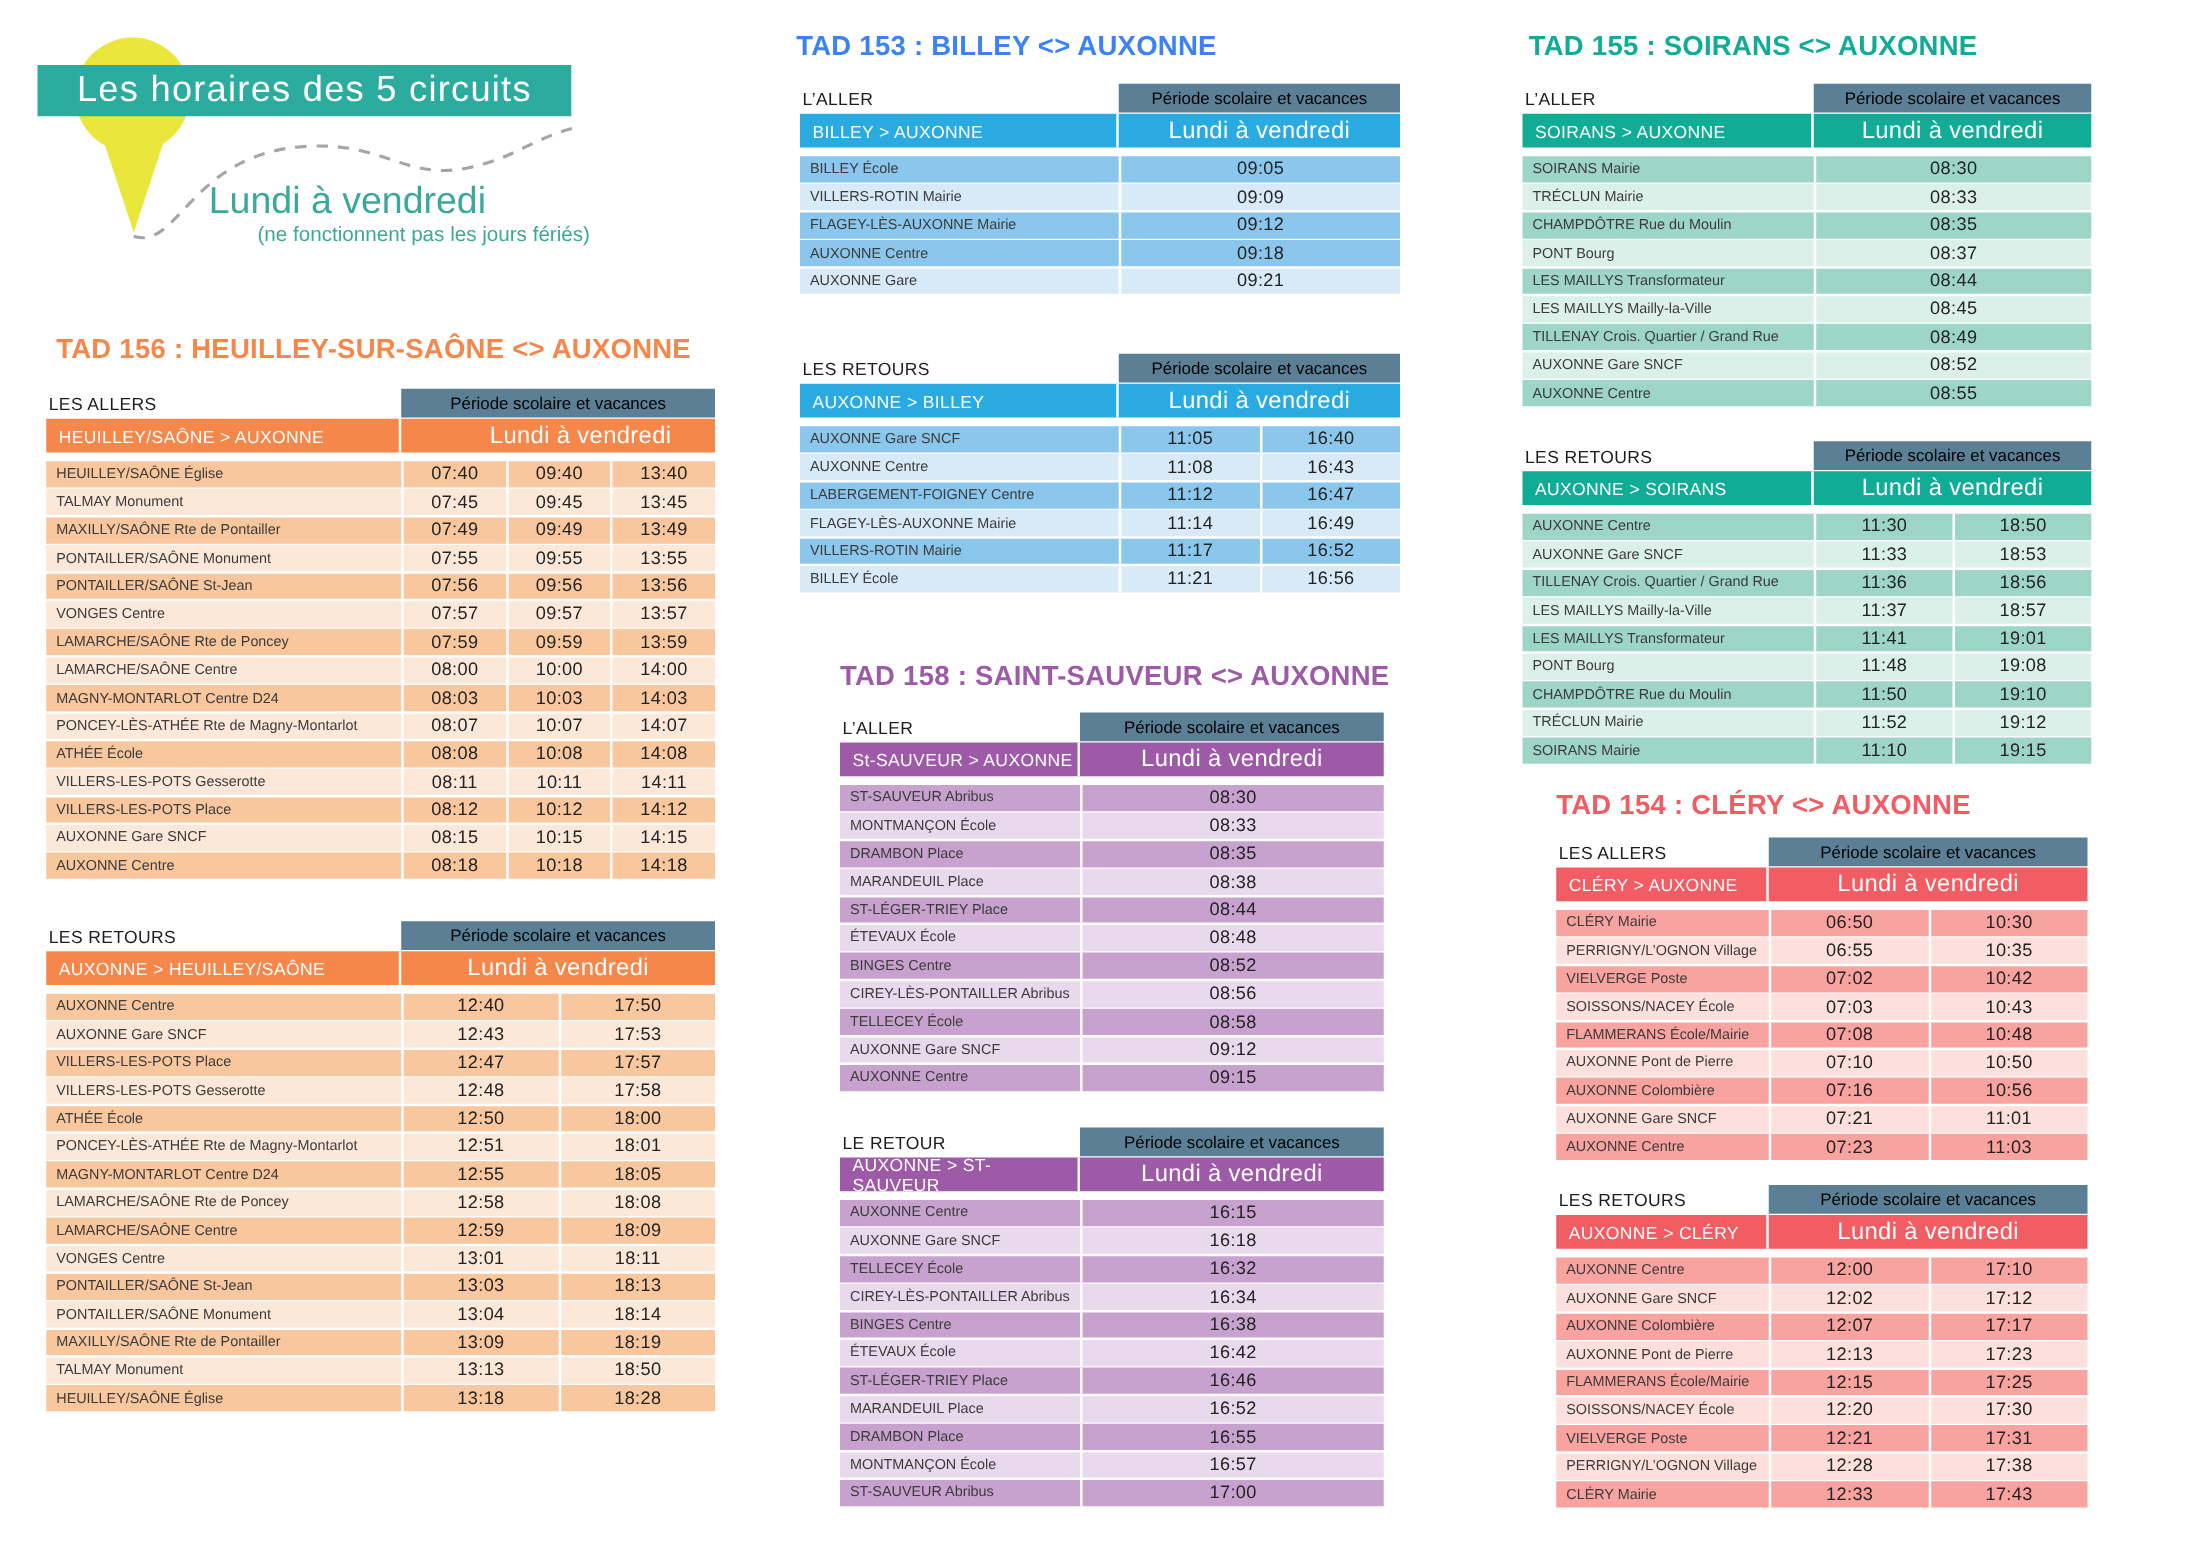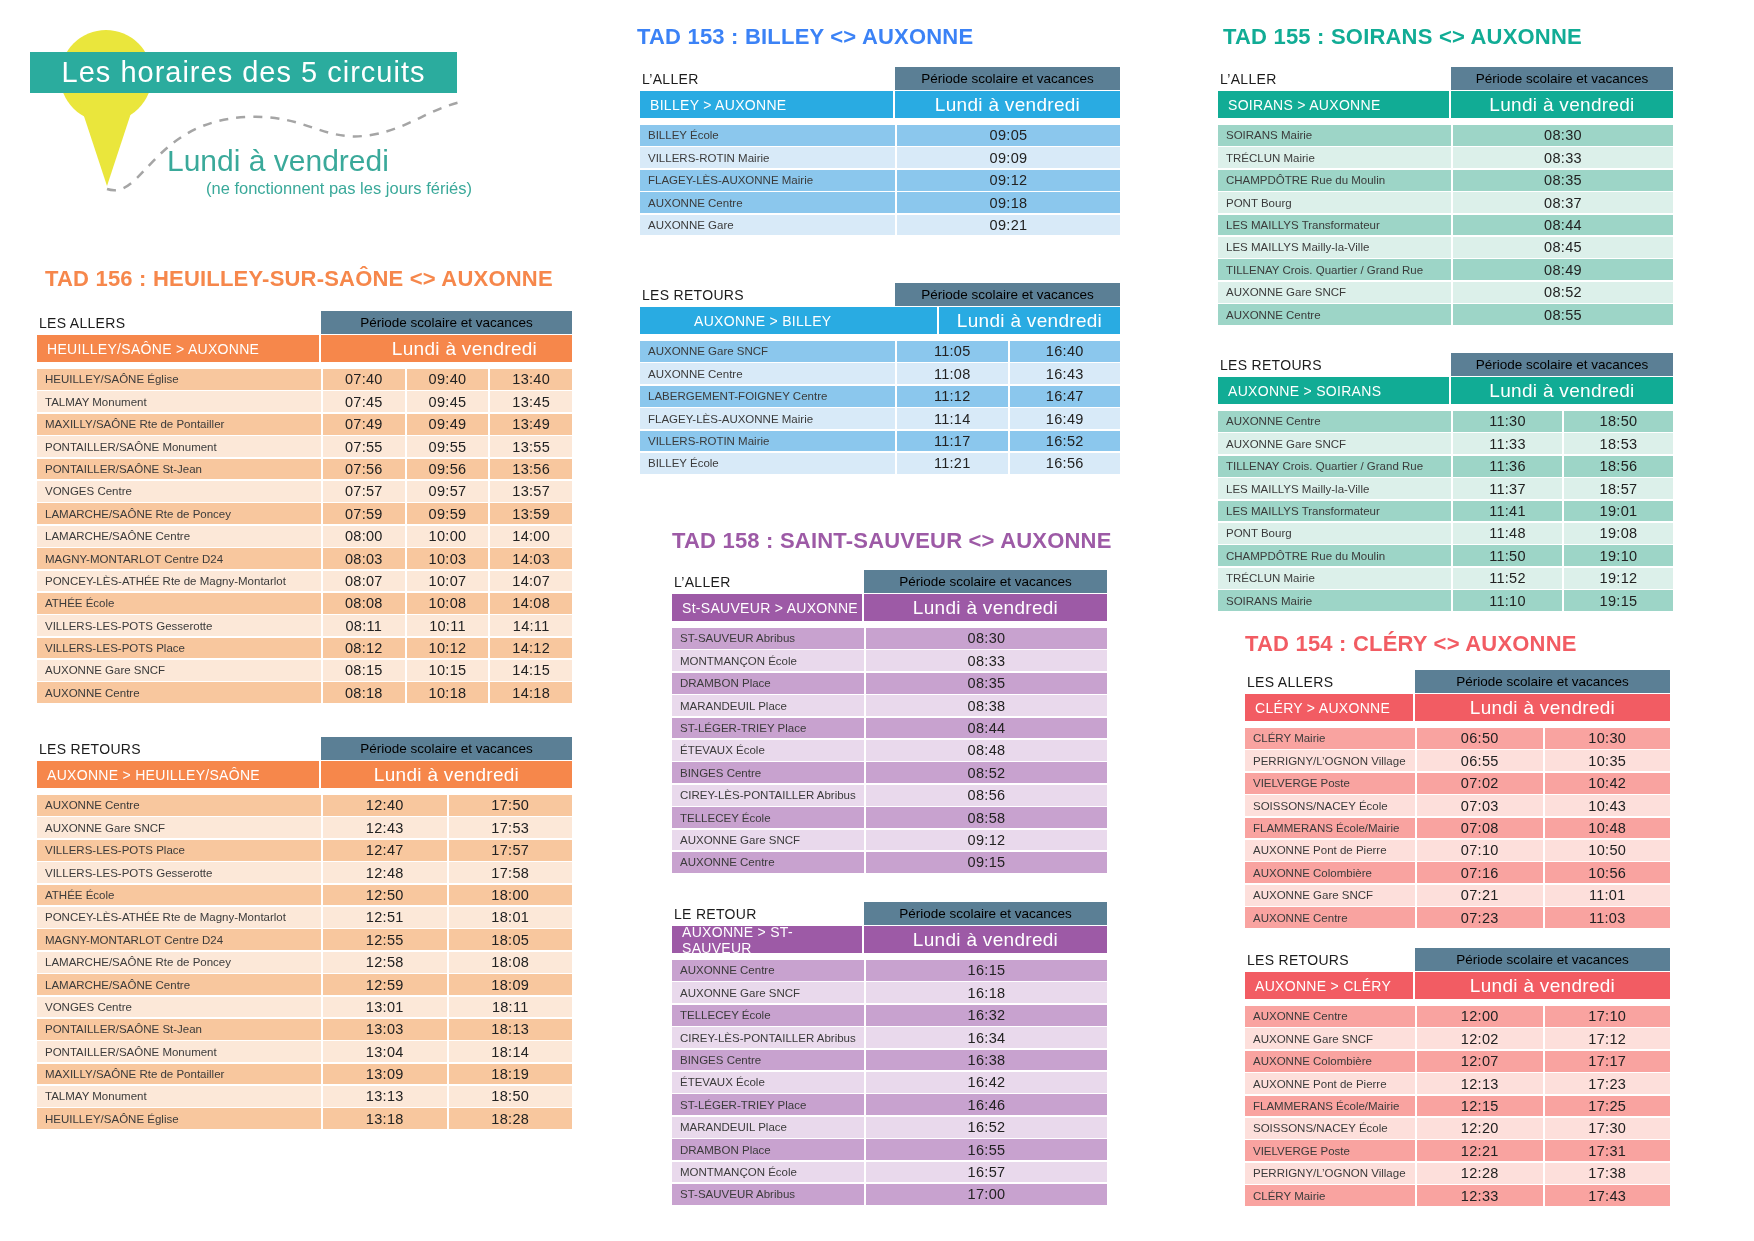--- a/index.html
+++ b/index.html
@@ -277,21 +277,21 @@
           <div class="stop">AUXONNE Gare</div>
           <div class="tcell">09:21</div>
         </div>
       </div>
     </div>
   <div class="tbl" style="left:640px;top:283px;width:480px;--namew:255px">
       <div class="strip">
         <div class="dir-label">LES RETOURS</div>
         <div class="period" style="background: rgb(91, 127, 149);">Période scolaire et vacances</div>
       </div>
-      <div class="thead" style="background: rgb(41, 171, 226); padding-left: 44px;">
+      <div class="thead" style="background: rgb(41, 171, 226);">
         <div class="route">AUXONNE &gt; BILLEY</div>
         <div class="days">Lundi à vendredi</div>
       </div>
       <div class="rows">
         <div class="row" style="background: rgb(139, 199, 237);">
           <div class="stop">AUXONNE Gare SNCF</div>
           <div class="tcell">11:05</div>
           <div class="tcell">16:40</div>
         </div>
         <div class="row" style="background: rgb(216, 234, 248);">

